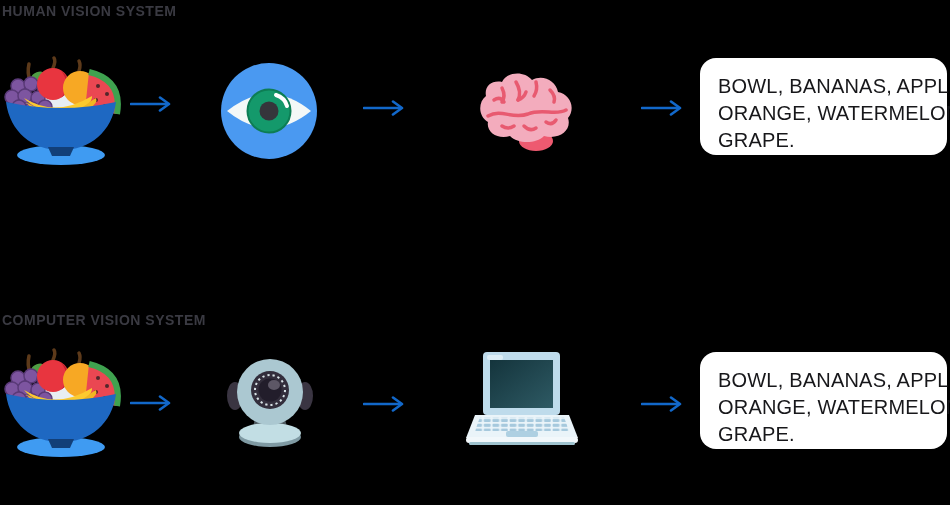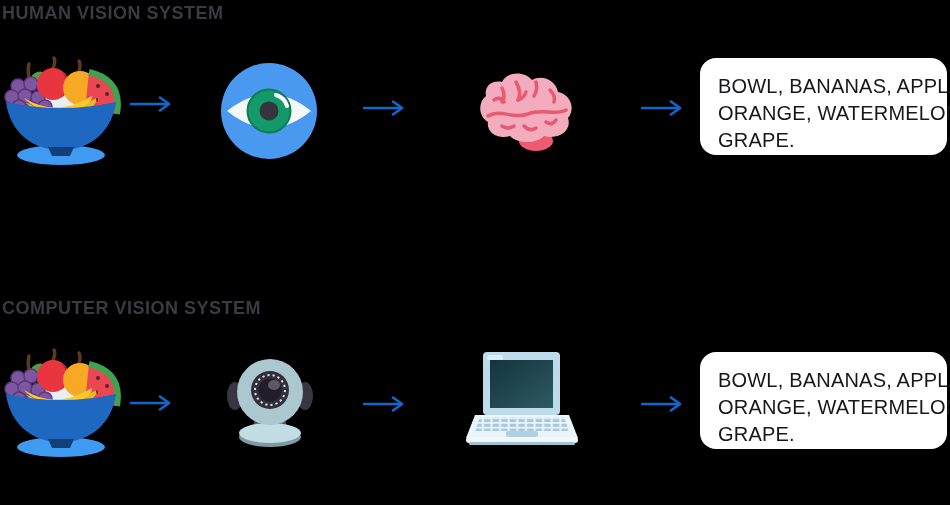--- a/index.html
+++ b/index.html
@@ -8,21 +8,21 @@
     background:#000;
   }
   .canvas{
     position:relative;
     width:950px;height:505px;
     background:var(--bg,#000);
     overflow:hidden;
   }
   .abs{position:absolute;}
   .section-title{
-    font-size:18px;font-weight:bold;
+    font-size:14px;font-weight:bold;
     letter-spacing:.5px;
     color:var(--title,#3a3a42);
     white-space:nowrap;
   }
   .arrow svg{display:block;}
   .arrow path, .arrow polyline{
     stroke:var(--arrow,#1268ca);
     stroke-width:2.6;fill:none;
     stroke-linecap:round;stroke-linejoin:round;
   }
@@ -142,21 +142,21 @@
         <polyline points="30,1.5 39,8 30,14.5"></polyline>
       </svg>
   </div>
 
   <div class="abs card" style="left:700px;top:58px;">
     <span class="line">BOWL, BANANAS, APPLE,</span>
     <span class="line">ORANGE, WATERMELON,</span>
     <span class="line">GRAPE.</span>
   </div>
 
-  <div class="abs section-title" style="left:2px;top:298px;">COMPUTER VISION SYSTEM</div>
+  <div class="abs section-title" style="left:2px;top:312px;">COMPUTER VISION SYSTEM</div>
 
   <div class="abs icon" style="left:0;top:346px;">
     <svg width="122" height="112" viewBox="0 0 122 112">
       <ellipse cx="61" cy="101" rx="44" ry="10" fill="#3f9bf2"></ellipse>
       <ellipse cx="61" cy="52" rx="53" ry="11" fill="#e8eef2"></ellipse>
       <path d="M29,10 q-2,9 1,16" stroke="#5d3a1a" stroke-width="3.5" fill="none" stroke-linecap="round"></path>
       <ellipse cx="38" cy="22" rx="7" ry="4" fill="#4f9e44" transform="rotate(-20 38 22)"></ellipse>
       <g fill="#7d55a0" stroke="#5a3a78" stroke-width="1.5">
         <circle cx="18" cy="32" r="7"></circle>
           <circle cx="31" cy="30" r="7"></circle>

